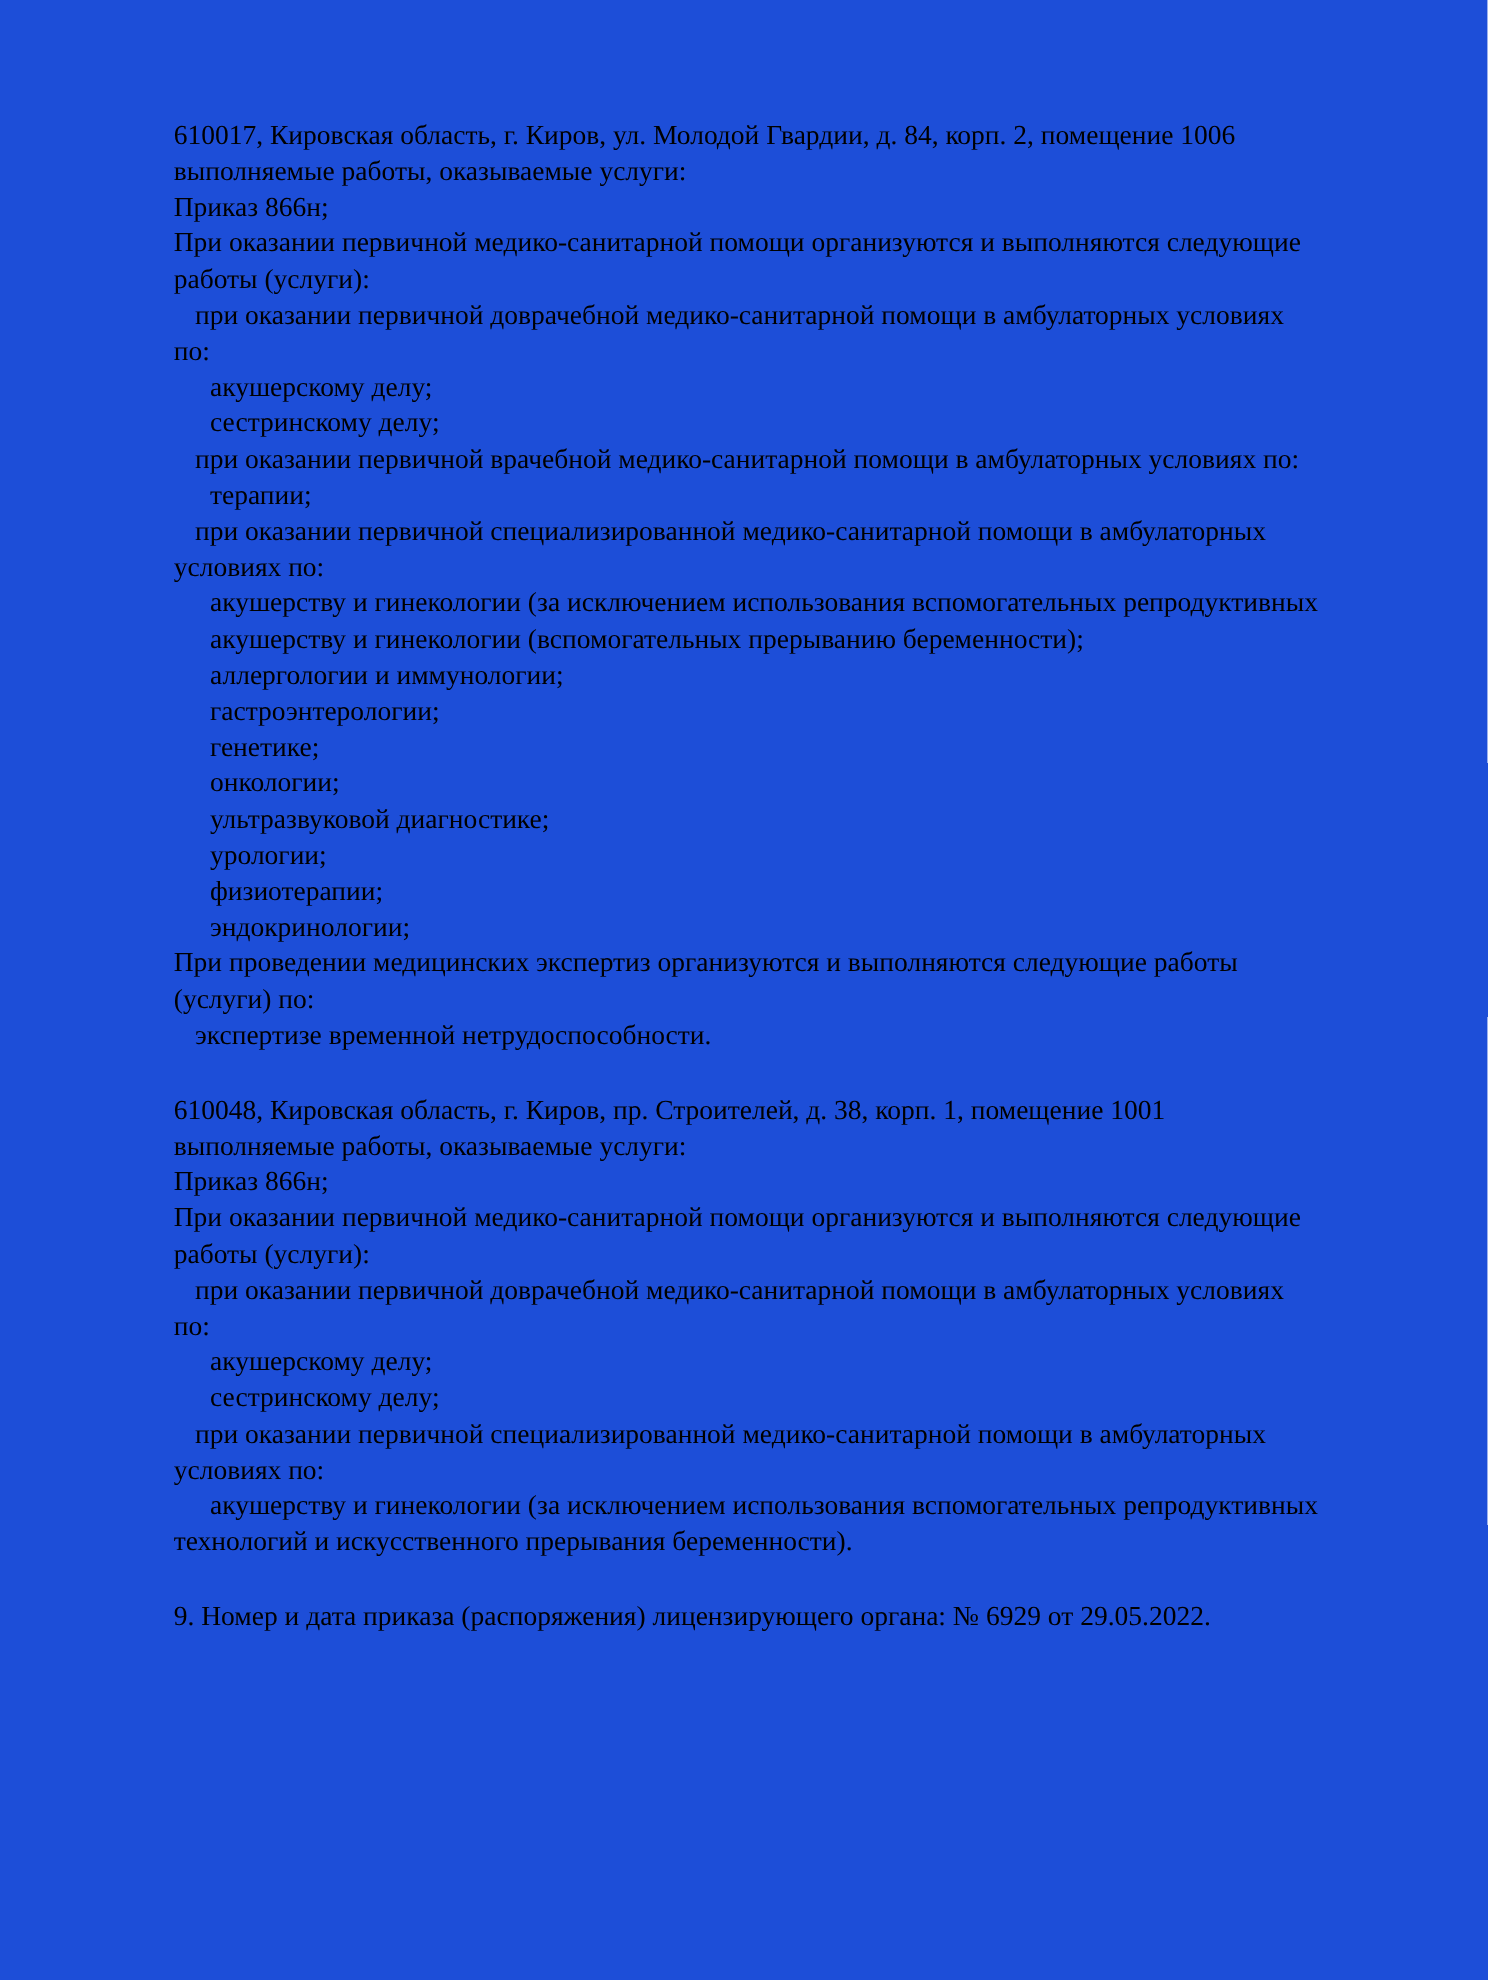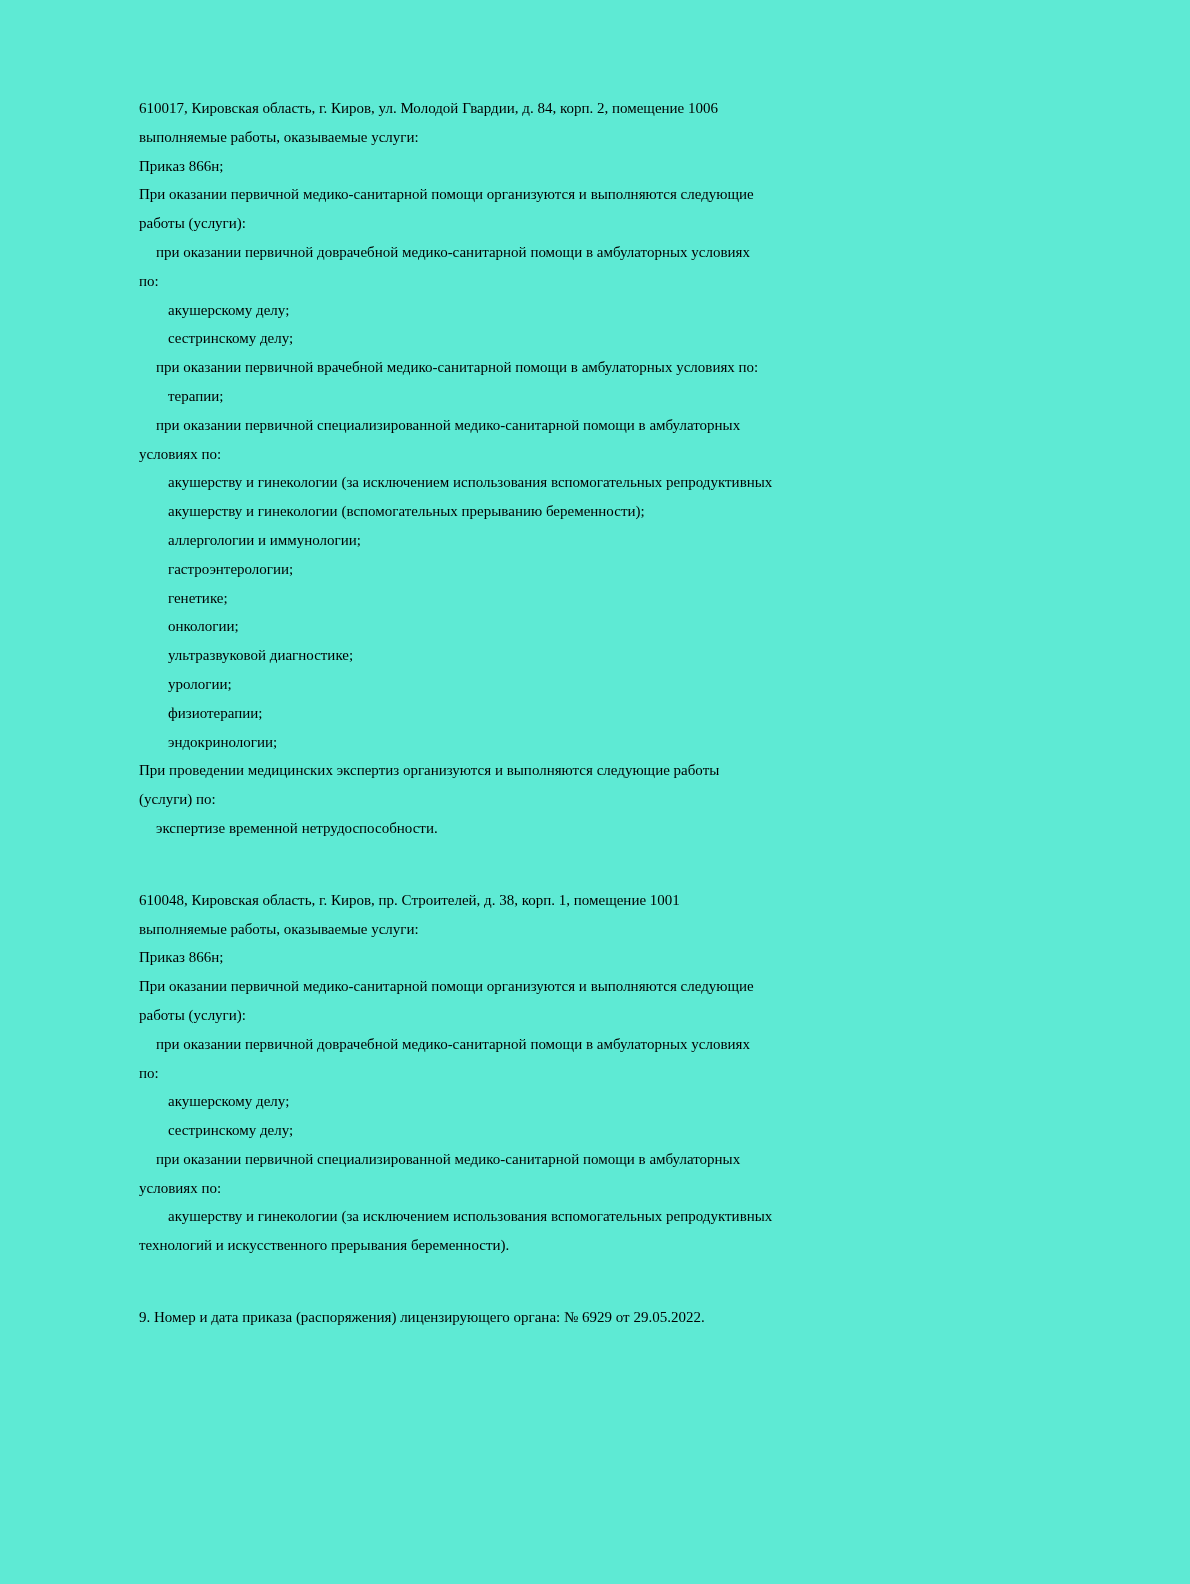--- a/index.html
+++ b/index.html
@@ -4,34 +4,34 @@
 <style>
   html, body {
     margin: 0;
     padding: 0;
     background: #ffffff;
   }
   .page {
     position: relative;
     width: 1190px;
     height: 1584px;
-    background: #5eead4;
+    background: #1d4ed8;
     color: #000000;
     overflow: hidden;
     box-sizing: border-box;
     padding: 94px 0 0 139px;
     font-family: "Liberation Serif", "DejaVu Serif", serif;
-    font-size: 15px;
+    font-size: 22px;
     line-height: 28.8px;
   }
   .block {
     margin: 0;
   }
   .block + .block {
-    margin-top: 43px;
+    margin-top: 31px;
   }
   .ln {
     white-space: pre;
     height: 28.8px;
   }
   .i0 { padding-left: 0; }
   .i1 { padding-left: 17px; }
   .i2 { padding-left: 29px; }
 </style>
 </head>

